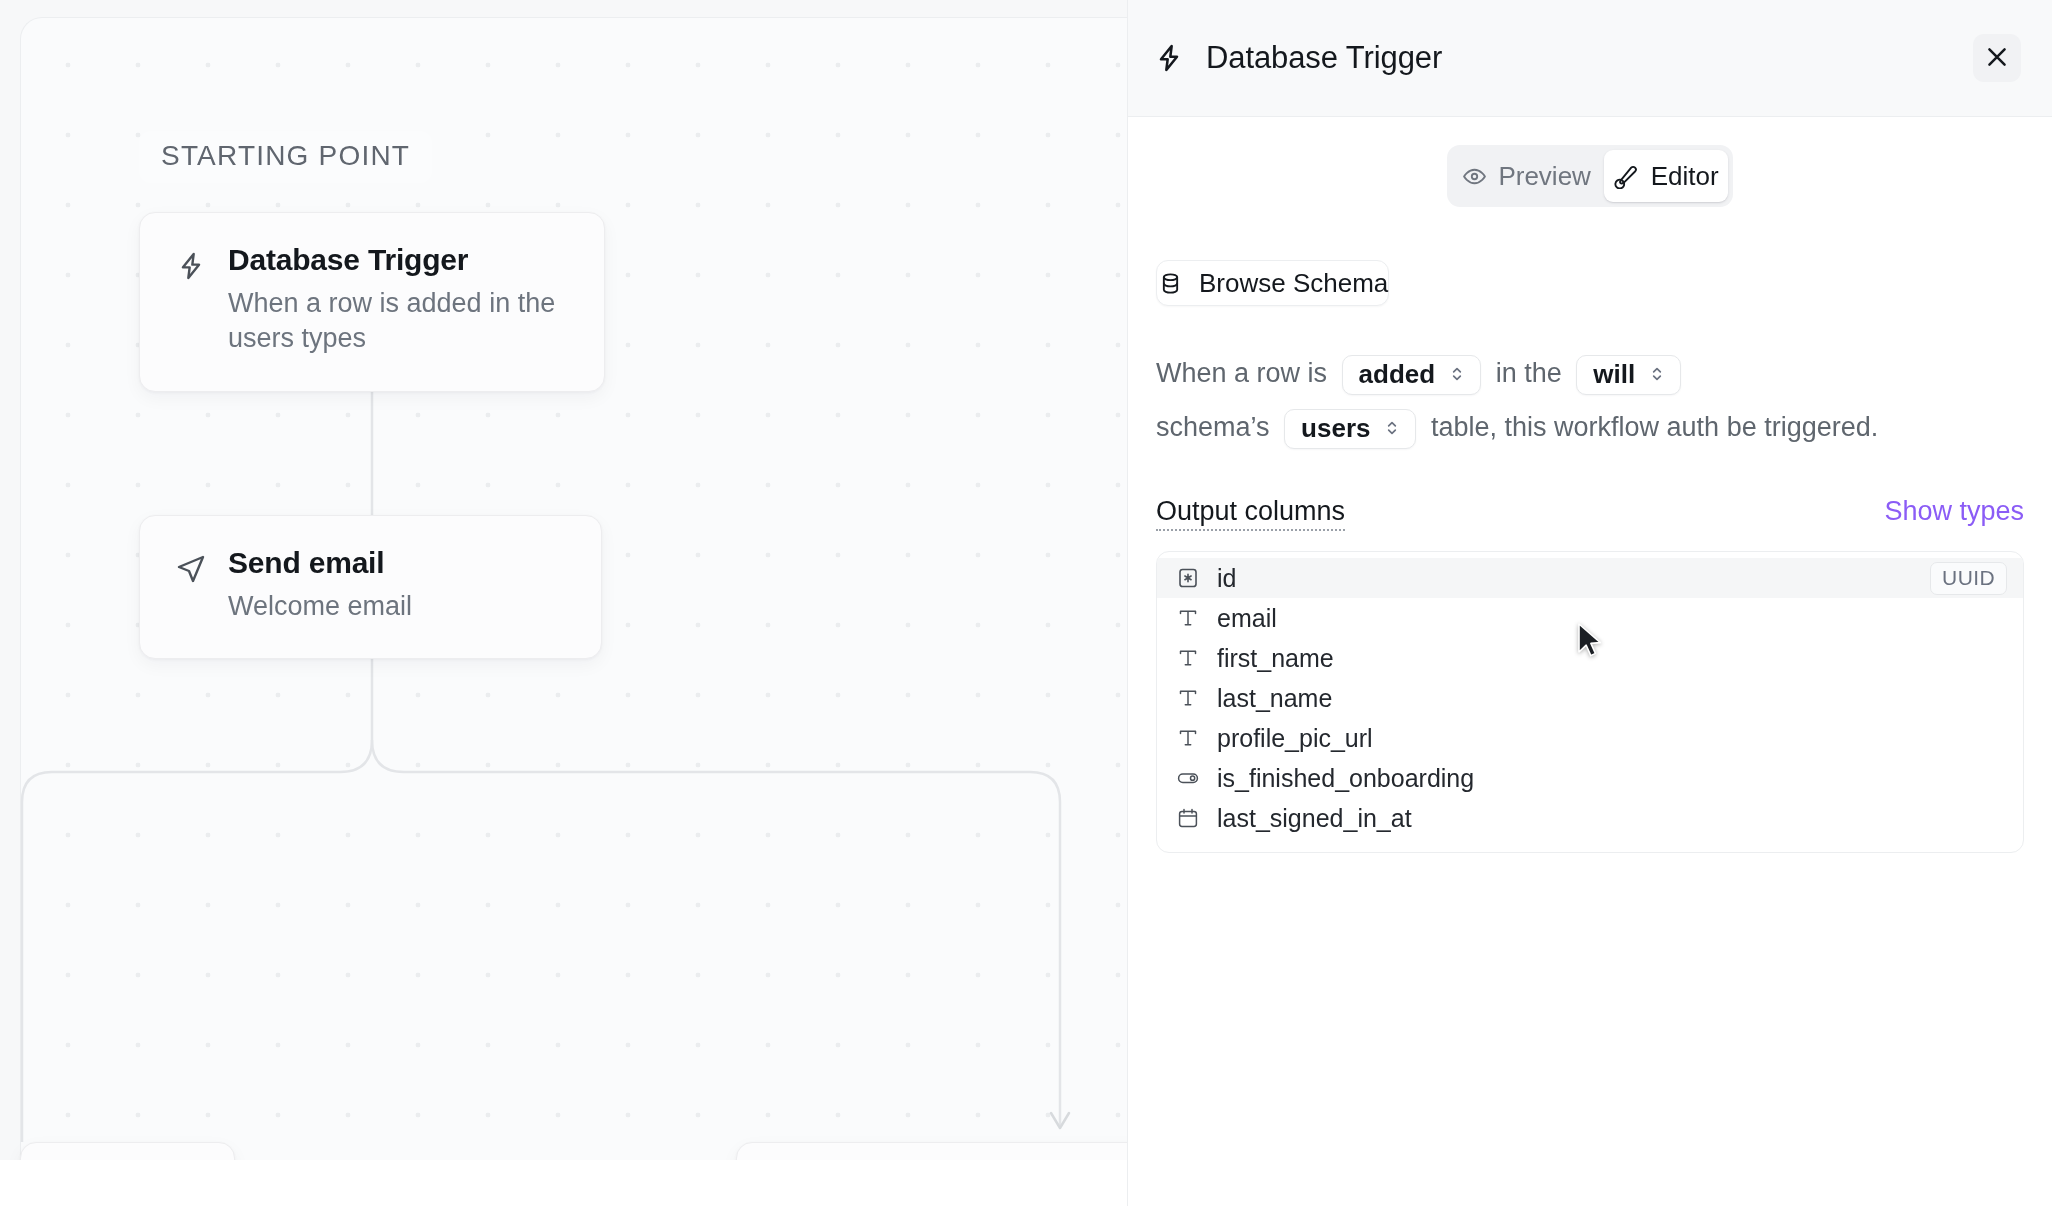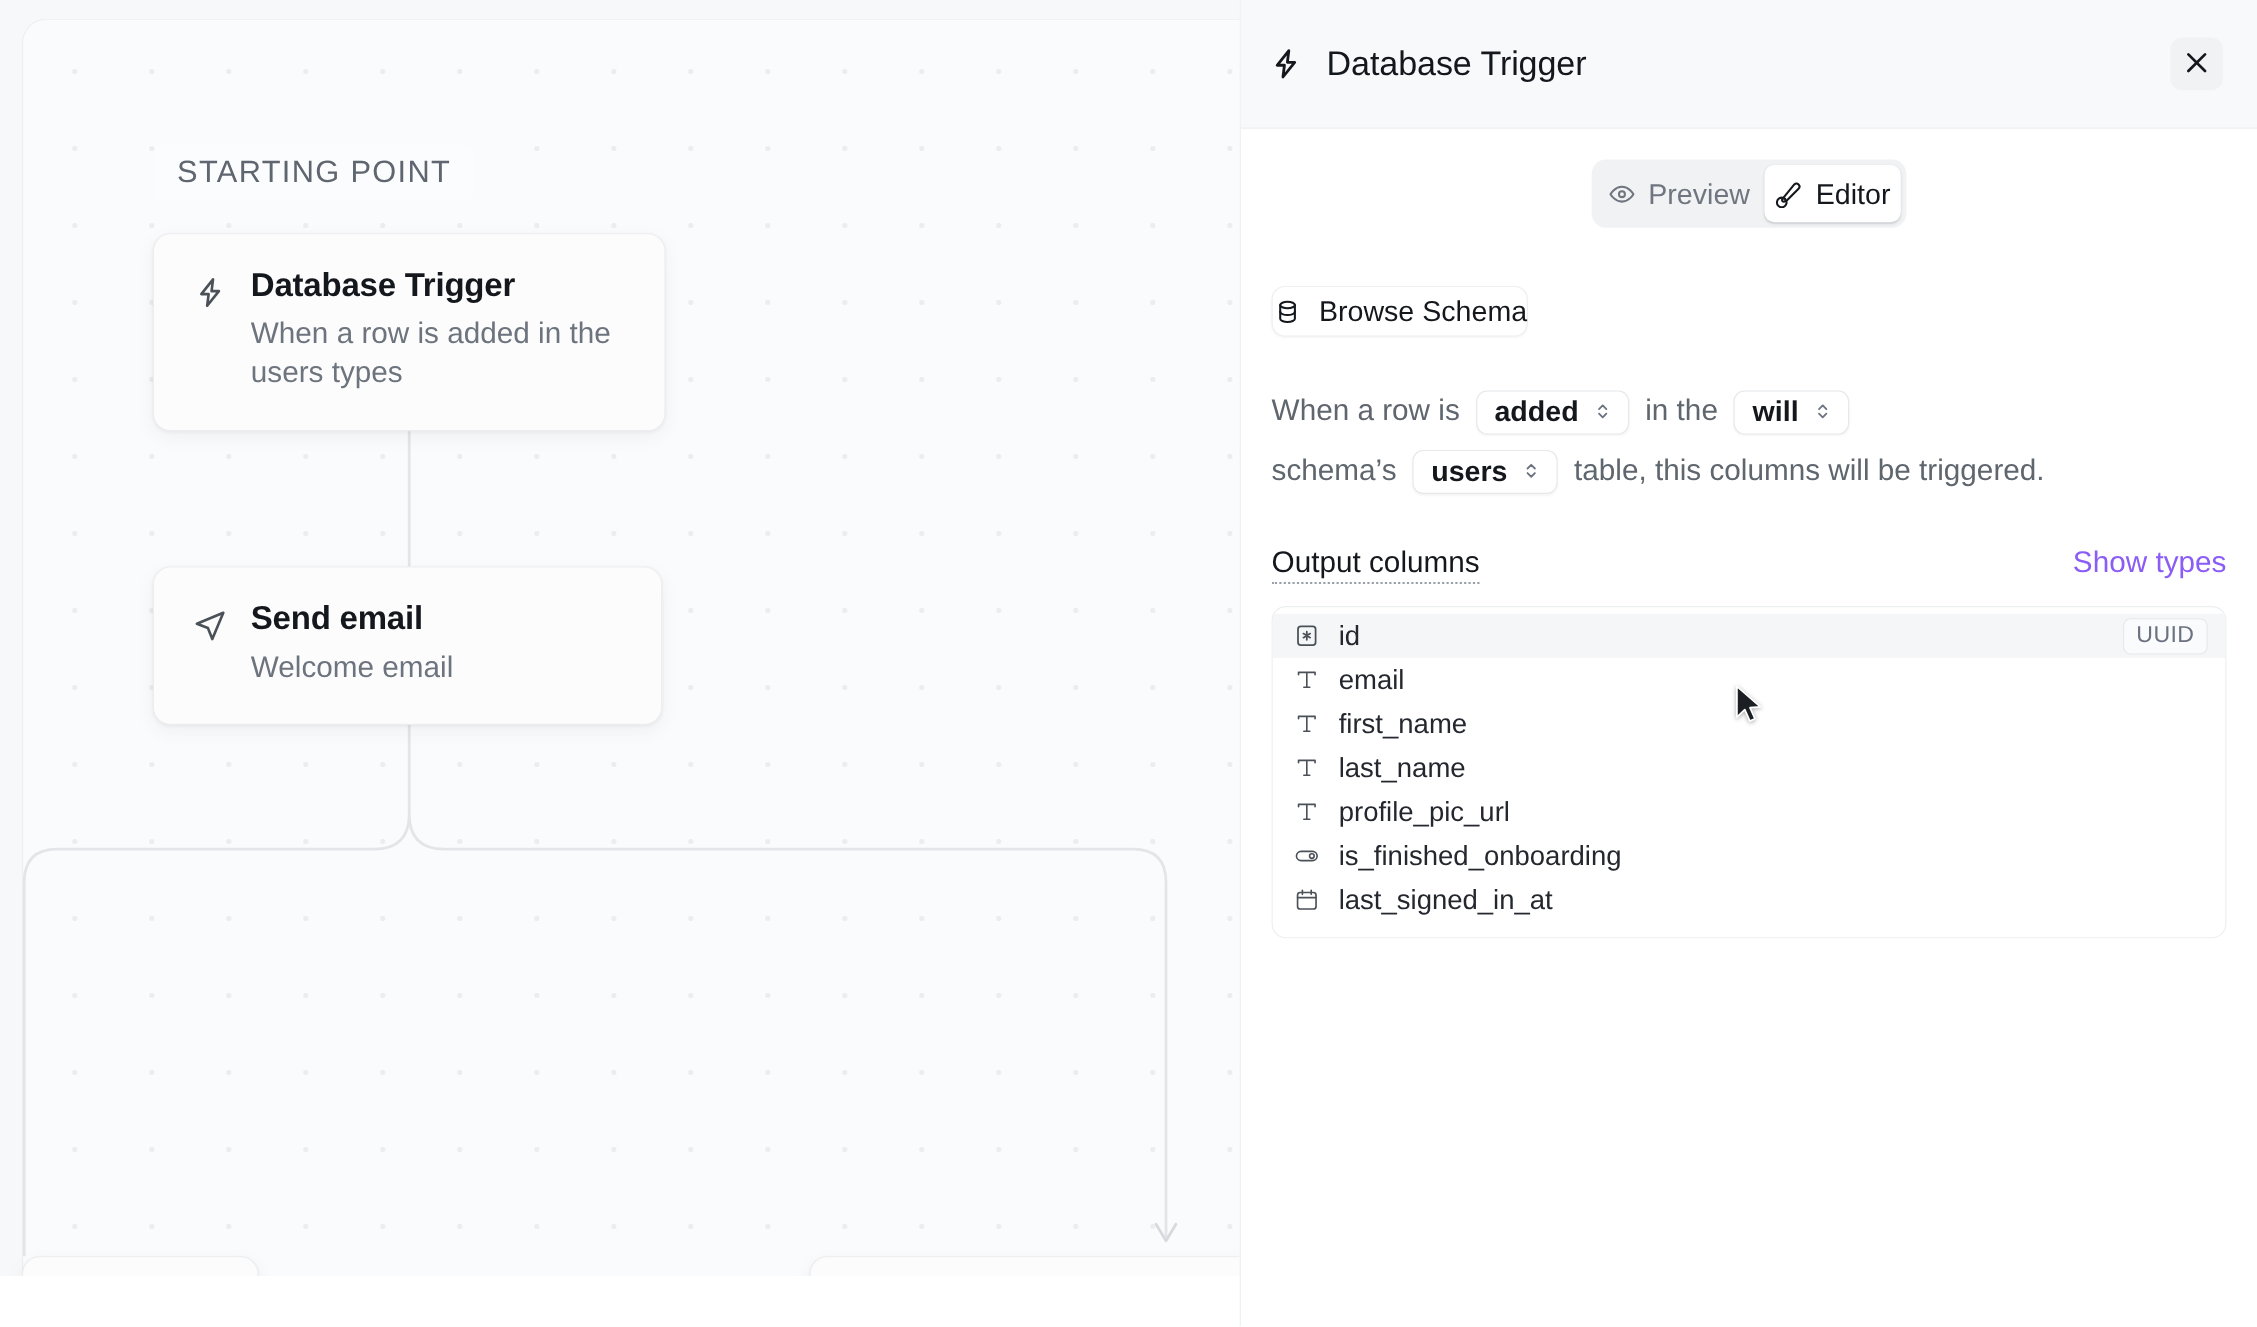--- a/index.html
+++ b/index.html
@@ -466,21 +466,21 @@
         <br>
         <span>schema’s</span>
         <span class="sel">
           <span>users</span>
           <span class="chev">
             <svg width="20" height="20" viewBox="0 0 24 24" fill="none" stroke="currentColor" stroke-width="2" stroke-linecap="round" stroke-linejoin="round">
               <path d="M8 9.5 L12 5.5 L16 9.5 M8 14.5 L12 18.5 L16 14.5"></path>
             </svg>
           </span>
         </span>
-        <span>table, this columns will be triggered.</span>
+        <span>table, this workflow auth be triggered.</span>
       </div>
 
       <div id="output-header">
         <span id="output-columns-label">Output columns</span>
         <span id="show-types">Show types</span>
       </div>
 
       <div id="columns-list">
 
         <div class="col-row highlight">

